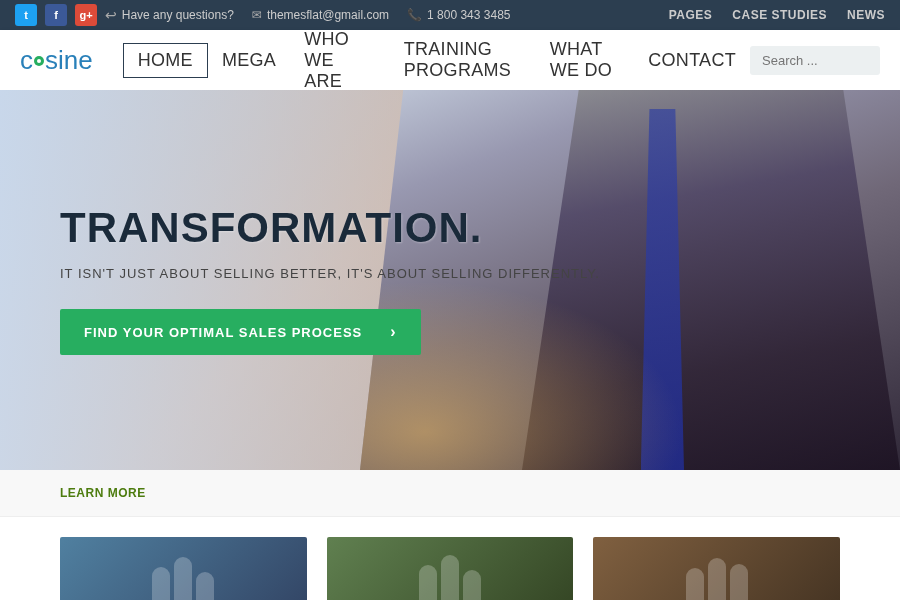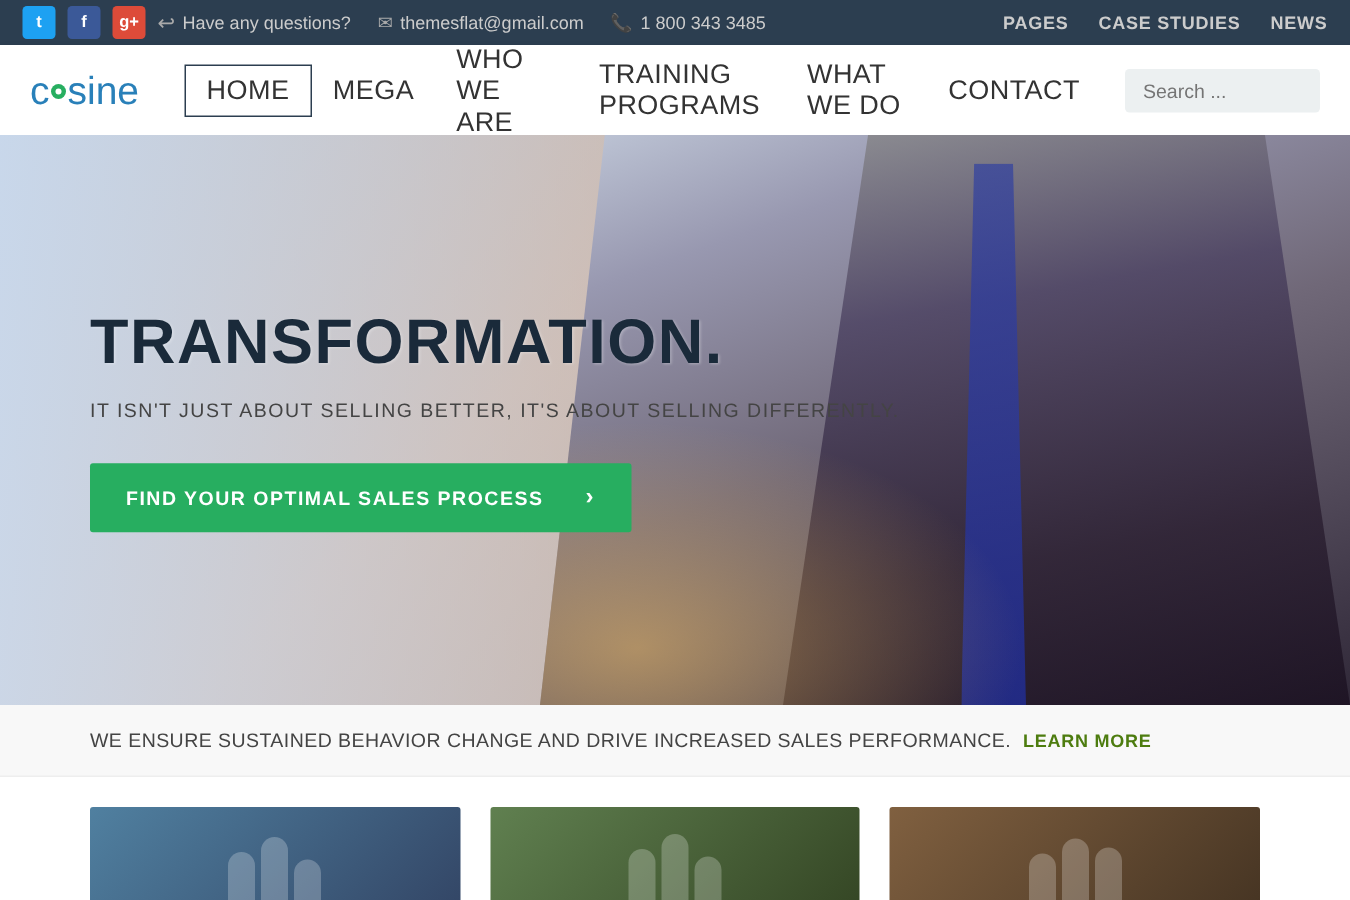--- a/index.html
+++ b/index.html
@@ -123,21 +123,20 @@
     }
     .search-box input {
       background: #ecf0f1;
       border: none;
       outline: none;
       padding: 7px 12px;
       font-size: 13px;
       color: #999;
       border-radius: 3px;
       width: 130px;
-      margin-left: 16px;
     }
 
     
     .hero {
       position: relative;
       height: 380px;
       overflow: hidden;
       background: linear-gradient(135deg, #c8d8e8 0%, #e8d0c0 40%, #d0c0b8 70%, #b0a8a0 100%);
     }
     .hero-overlay {
@@ -345,21 +344,20 @@
     </div>
     <p class="hero-subtext">IT ISN'T JUST ABOUT SELLING BETTER, IT'S ABOUT SELLING DIFFERENTLY.</p>
     <button class="hero-cta">
       <span>FIND YOUR OPTIMAL SALES PROCESS</span>
       <span class="hero-cta-arrow">›</span>
     </button>
   </div>
 </section>
 
 <div class="infobar">
-  <span class="infobar-text">WE ENSURE SUSTAINED BEHAVIOR CHANGE AND DRIVE INCREASED SALES PERFORMANCE.</span>
   <a class="infobar-link">LEARN MORE</a>
 </div>
 
 <div class="cards-section">
   <div class="card-img card-img-1">
     <div class="card-img-inner">
       <div class="people-silhouette">
         <div class="person-shape" style="height:50px;"></div>
         <div class="person-shape" style="height:60px;"></div>
         <div class="person-shape" style="height:45px;"></div>

